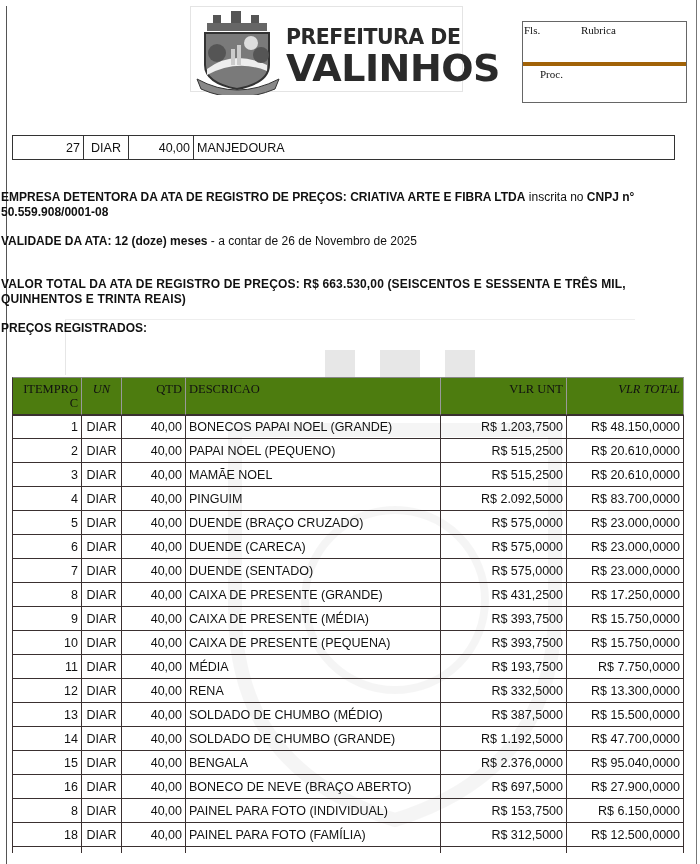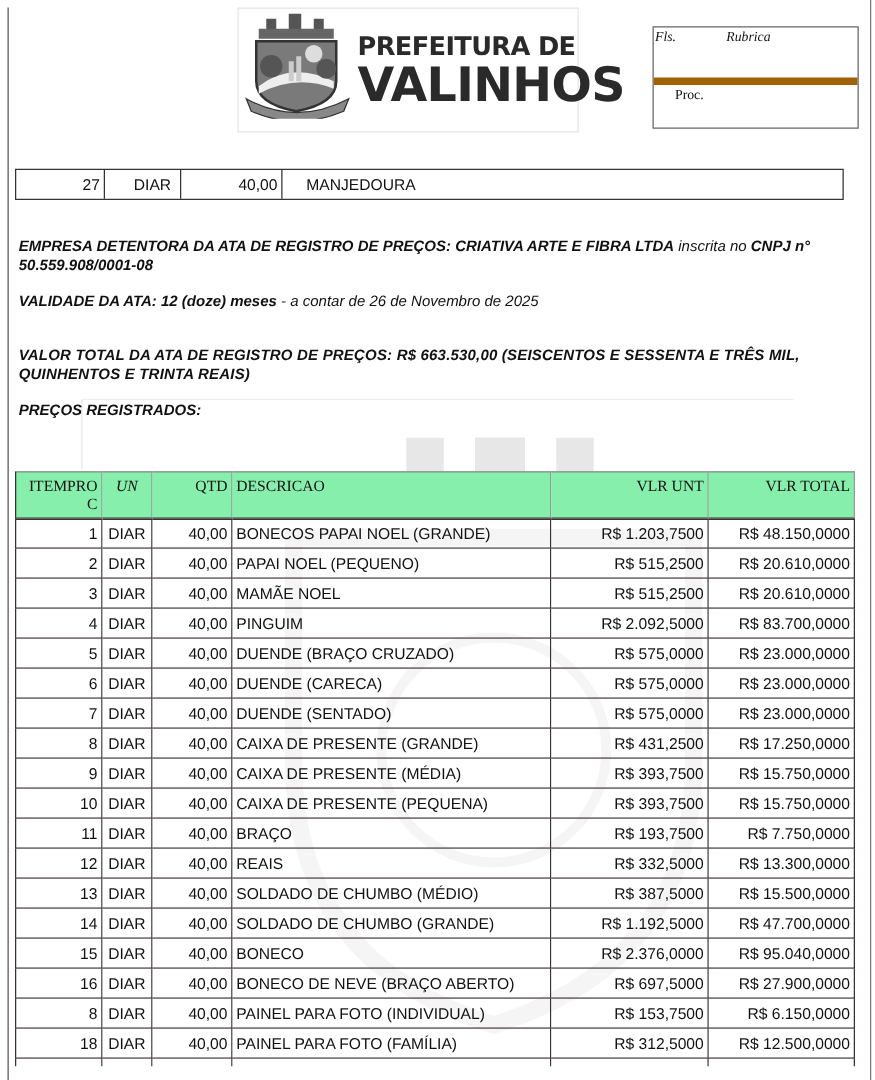--- a/index.html
+++ b/index.html
@@ -1,49 +1,49 @@
 <!DOCTYPE html>
 <html><head>
 <meta charset="utf-8">
 <style>
   html, body { margin: 0; padding: 0; background: #fff; }
   body { width: 700px; height: 864px; position: relative; overflow: hidden; font-family: "Liberation Sans", sans-serif; color: #111; }
   .page-border-left { position: absolute; left: 6px; top: 6px; width: 1px; height: 858px; background: #555; }
   .page-border-right { position: absolute; left: 696px; top: 0; width: 1px; height: 864px; background: #777; }
-  .logo { position: absolute; left: 190px; top: 6px; width: 273px; height: 100px; border: 1px solid #e4e4e4; box-sizing: border-box; }
+  .logo { position: absolute; left: 190px; top: 6px; width: 273px; height: 86px; border: 1px solid #e4e4e4; box-sizing: border-box; }
   .logo svg { position: absolute; left: 2px; top: 2px; }
   .logo-text { position: absolute; left: 95px; top: 20px; font-family: "DejaVu Sans", sans-serif; font-weight: bold; color: #2a2a2a; line-height: 1; }
   .logo-line1 { font-size: 20.5px; letter-spacing: -0.5px; }
   .logo-line2 { font-size: 38px; letter-spacing: -0.5px; margin-top: 1px; }
   .stamp { position: absolute; left: 522px; top: 21px; width: 165px; height: 82px; border: 1px solid #666; box-sizing: border-box; font-family: "Liberation Serif", serif; font-size: 11px; }
-  .stamp .row1 { height: 40px; border-bottom: 6px solid #a16207; position: relative; font-style: italic; }
+  .stamp .row1 { height: 40px; border-bottom: 4px solid #a16207; position: relative; }
   .stamp .fls { position: absolute; left: 1px; top: 2px; }
   .stamp .rub { position: absolute; left: 58px; top: 2px; }
   .stamp .proc { position: absolute; left: 17px; top: 2px; }
-  .top-table { position: absolute; left: 12px; top: 135px; width: 663px; height: 25px; border: 1.5px solid #333; box-sizing: border-box; display: flex; font-size: 12.5px; gap: 16px; }
+  .top-table { position: absolute; left: 12px; top: 135px; width: 663px; height: 25px; border: 1.5px solid #333; box-sizing: border-box; display: flex; font-size: 12.5px; }
   .top-table div { border-right: 1.5px solid #333; display: flex; align-items: center; padding: 0 3px; box-sizing: border-box; height: 100%; }
   .top-table div:last-child { border-right: none; }
-  .para { position: absolute; left: 15px; font-size: 12px; line-height: 15px; font-style: italic; }
+  .para { position: absolute; left: 1px; font-size: 12px; line-height: 15px; }
   .b { font-weight: bold; }
   .faint-line { position: absolute; left: 65px; top: 320px; width: 1px; height: 55px; background: #e6e6e6; }
   .faint-h { position: absolute; left: 65px; top: 319px; width: 570px; height: 1px; background: #eee; }
   .watermark { position: absolute; left: 195px; top: 350px; width: 400px; height: 500px; opacity: 0.09; }
   table.items { position: absolute; left: 12px; top: 377px; border-collapse: separate; border-spacing: 0; font-size: 12.5px; }
   table.items td, table.items th { border-right: 1.5px solid #3a3030; border-bottom: 1.5px solid #3a3030; box-sizing: border-box; padding: 0 3px; }
   table.items tr td:first-child, table.items tr th:first-child { border-left: 1.5px solid #3a3030; }
-  table.items th { background: #86efac; font-family: "Liberation Serif", serif; font-weight: normal; font-size: 12.5px; vertical-align: top; height: 38px; padding-top: 4px; border-top: 1.5px solid #888; border-right-color: #999; }
+  table.items th { background: #4d7c0f; font-family: "Liberation Serif", serif; font-weight: normal; font-size: 12.5px; vertical-align: top; height: 38px; padding-top: 4px; border-top: 1.5px solid #888; border-right-color: #999; }
   table.items th.l { text-align: left; }
   table.items th.r { text-align: right; }
   table.items th.c { text-align: center; font-style: italic; }
   table.items td { height: 24px; background: rgba(255,255,255,0.6); }
   table.items tr.first td { border-top: 1.5px solid #3a3030; }
   .r { text-align: right; }
   .c { text-align: center; }
   .l { text-align: left; margin-top: 15px; }
-  .col1 { width: 70px; } .col2 { width: 40px; } .col3 { width: 64px; } .col4 { width: 255px; } .col5 { width: 126px; } .col6 { width: 117px; }
+  .col1 { width: 70px; } .col2 { width: 40px; } .col3 { width: 64px; } .col4 { width: 255px; } .col5 { width: 126px; } .col6 { width: 117px; font-style: italic; }
   .spacer-row td { height: 6px !important; border-bottom: none !important; }
 </style>
 </head>
 <body>
 
 <div class="page-border-left"></div>
 <div class="page-border-right"></div>
 
 <div class="logo">
   <svg width="92" height="86" viewBox="0 0 92 86">
@@ -198,29 +198,29 @@
         <td class="c">DIAR</td>
         <td class="r">40,00</td>
         <td class="l">CAIXA DE PRESENTE (PEQUENA)</td>
         <td class="r">R$ 393,7500</td>
         <td class="r">R$ 15.750,0000</td>
       </tr>
       <tr>
         <td class="r">11</td>
         <td class="c">DIAR</td>
         <td class="r">40,00</td>
-        <td class="l">BRAÇO</td>
+        <td class="l">MÉDIA</td>
         <td class="r">R$ 193,7500</td>
         <td class="r">R$ 7.750,0000</td>
       </tr>
       <tr>
         <td class="r">12</td>
         <td class="c">DIAR</td>
         <td class="r">40,00</td>
-        <td class="l">REAIS</td>
+        <td class="l">RENA</td>
         <td class="r">R$ 332,5000</td>
         <td class="r">R$ 13.300,0000</td>
       </tr>
       <tr>
         <td class="r">13</td>
         <td class="c">DIAR</td>
         <td class="r">40,00</td>
         <td class="l">SOLDADO DE CHUMBO (MÉDIO)</td>
         <td class="r">R$ 387,5000</td>
         <td class="r">R$ 15.500,0000</td>
@@ -230,21 +230,21 @@
         <td class="c">DIAR</td>
         <td class="r">40,00</td>
         <td class="l">SOLDADO DE CHUMBO (GRANDE)</td>
         <td class="r">R$ 1.192,5000</td>
         <td class="r">R$ 47.700,0000</td>
       </tr>
       <tr>
         <td class="r">15</td>
         <td class="c">DIAR</td>
         <td class="r">40,00</td>
-        <td class="l">BONECO</td>
+        <td class="l">BENGALA</td>
         <td class="r">R$ 2.376,0000</td>
         <td class="r">R$ 95.040,0000</td>
       </tr>
       <tr>
         <td class="r">16</td>
         <td class="c">DIAR</td>
         <td class="r">40,00</td>
         <td class="l">BONECO DE NEVE (BRAÇO ABERTO)</td>
         <td class="r">R$ 697,5000</td>
         <td class="r">R$ 27.900,0000</td>

